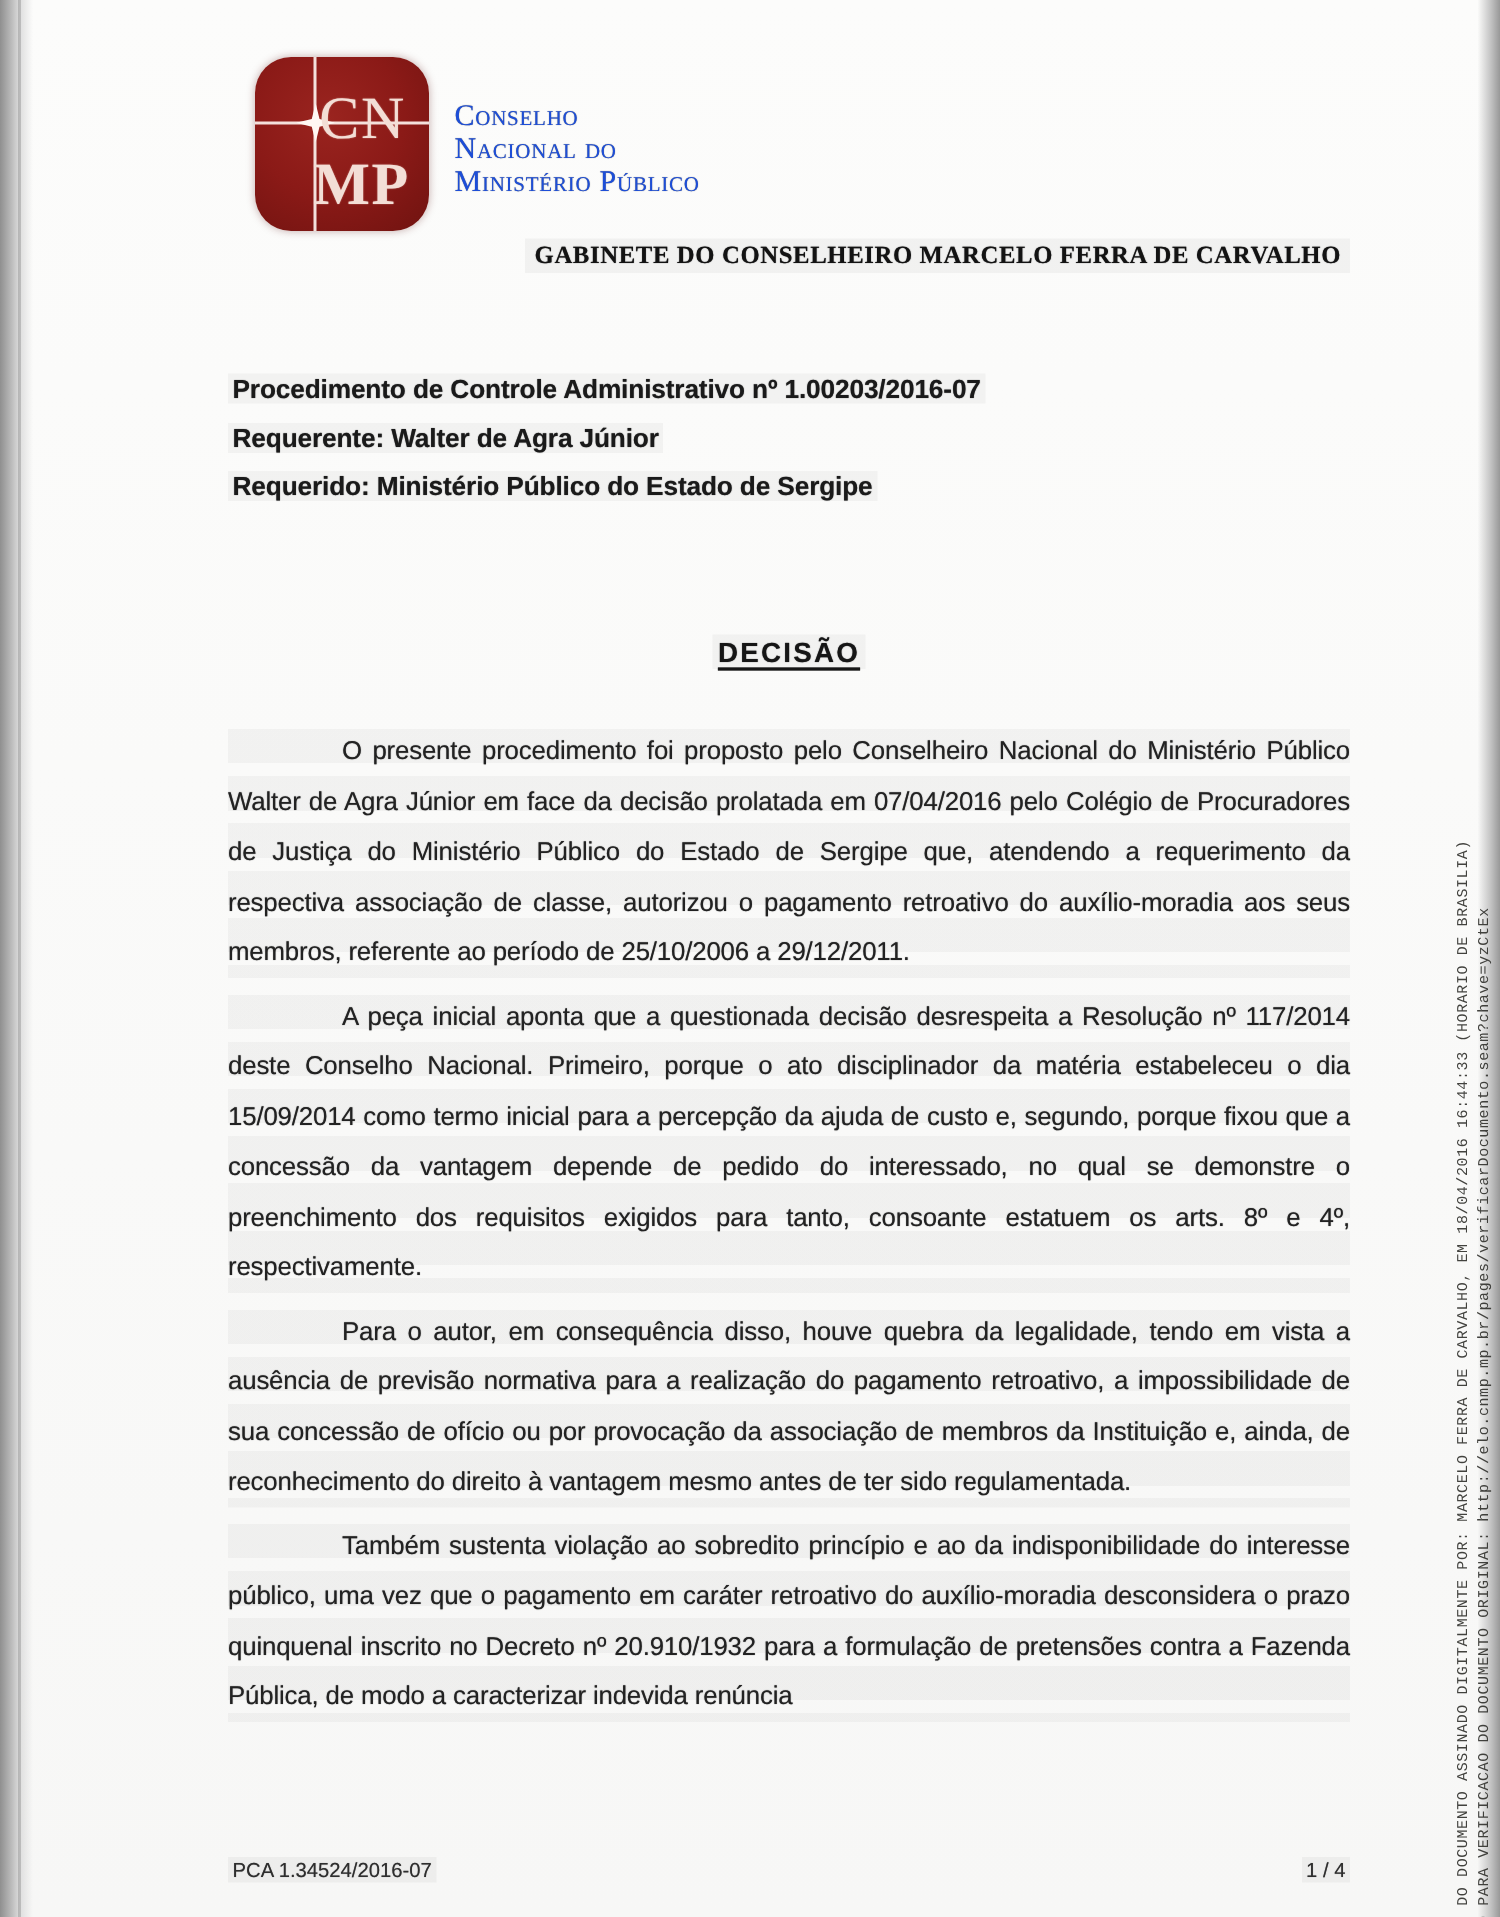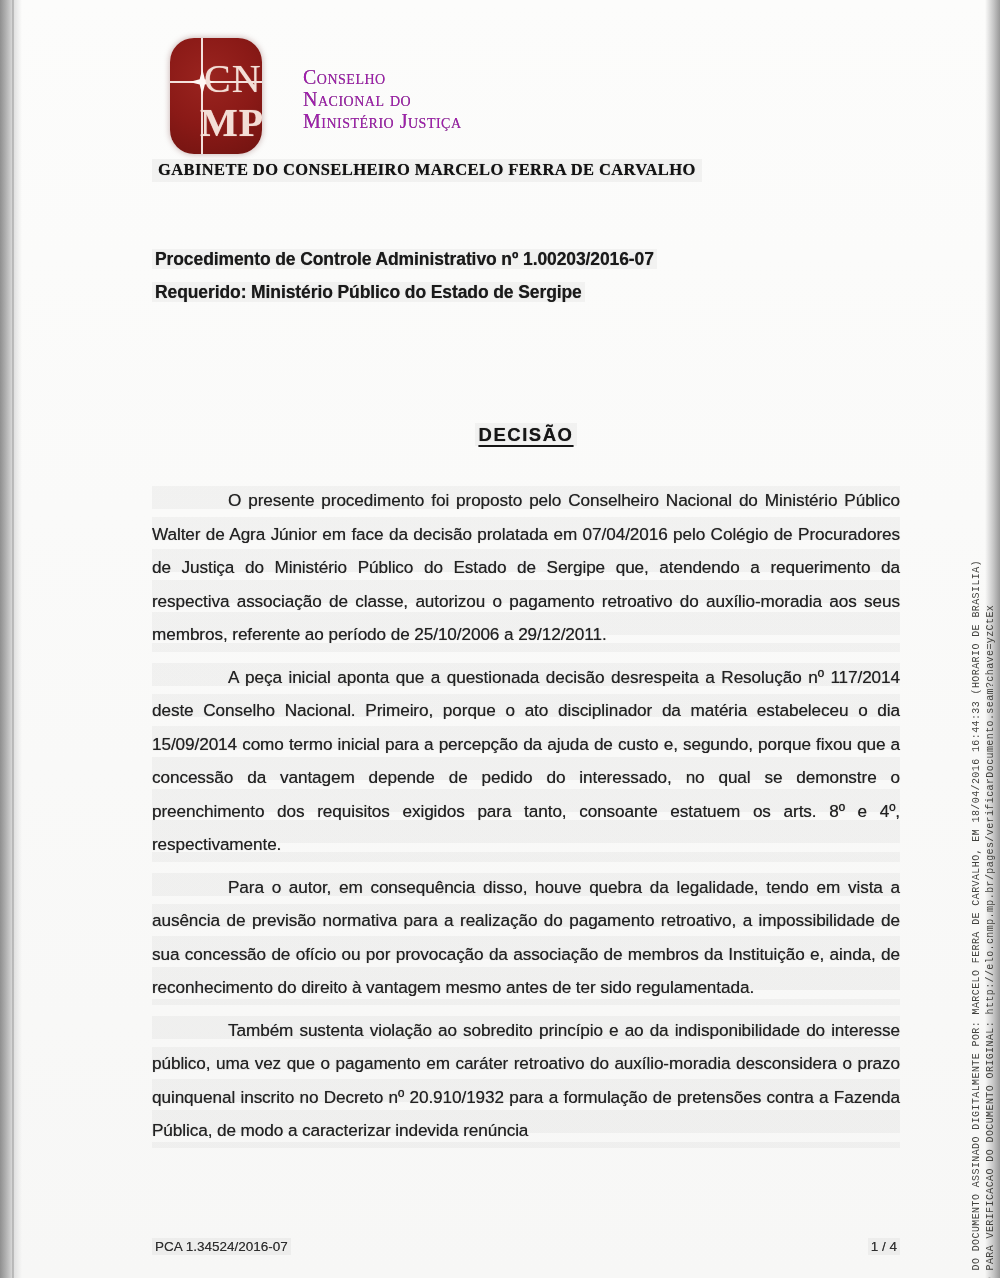--- a/index.html
+++ b/index.html
@@ -9,40 +9,40 @@
     font-family:"Liberation Sans",sans-serif;color:#1f1f1f;
   }
   
   .edge-left{position:absolute;left:0;top:0;bottom:0;width:22px;
     background:linear-gradient(to right,#8f8f8f 0,#b5b5b5 30%,#dedede 60%,rgba(255,255,255,0) 100%);}
   .edge-left-line{position:absolute;left:12px;top:0;bottom:0;width:2px;background:rgba(120,120,120,.35);}
   .edge-right{position:absolute;right:0;top:0;bottom:0;width:15px;
     background:linear-gradient(to left,#989898 0,#c2c2c2 40%,rgba(255,255,255,0) 100%);}
 
   
-  .logo{position:absolute;left:170px;top:38px;width:92px;height:116px;border-radius:24px;
+  .logo{position:absolute;left:170px;top:38px;width:116px;height:116px;border-radius:24px;
     background:radial-gradient(circle at 42% 35%,#9a241f 0%,#8b1a17 50%,#701310 100%);
     overflow:hidden;box-shadow:0 0 6px rgba(90,20,20,.35);}
   .logo .vline{position:absolute;left:34%;top:0;bottom:0;width:2px;background:rgba(255,246,242,.9);}
   .logo .hline{position:absolute;top:37%;left:0;right:0;height:2px;background:rgba(255,246,242,.9);}
   .logo .star{position:absolute;left:calc(34% - 12px);top:calc(37% - 12px);width:26px;height:26px;
     background:#fff7f3;
     clip-path:polygon(50% 0,60% 40%,100% 50%,60% 60%,50% 100%,40% 60%,0 50%,40% 40%);}
   .logo .monogram{position:absolute;left:37%;top:16%;
     font-family:"Liberation Serif",serif;color:#f3ded6;font-size:40px;line-height:44px;
     letter-spacing:1px;text-shadow:0 0 1px rgba(255,230,220,.6);}
   .logo .monogram span{display:block;}
   .logo .monogram .l2{margin-left:-4px;font-weight:bold;}
 
   .org-name{position:absolute;left:303px;top:66px;
     font-family:"Liberation Serif",serif;font-variant:small-caps;
-    font-size:20px;line-height:22px;color:#a21caf;letter-spacing:.5px;
+    font-size:20px;line-height:22px;color:#1d4ed8;letter-spacing:.5px;
     text-shadow:0 0 .6px rgba(50,50,50,.7);}
 
-  .office{position:absolute;left:152px;width:748px;top:159px;text-align:left;}
+  .office{position:absolute;left:152px;width:748px;top:159px;text-align:right;}
   .office span{display:inline-block;background:rgba(130,130,130,.08);padding:1px 6px 2px;
     font-family:"Liberation Serif",serif;font-weight:bold;font-size:16.5px;letter-spacing:.4px;
     color:#131313;text-shadow:0 0 .7px rgba(20,20,20,.75);}
 
   .case-info{position:absolute;left:152px;top:243px;font-weight:bold;font-size:17.5px;
     line-height:32.5px;letter-spacing:-.1px;color:#1a1a1a;text-shadow:0 0 .7px rgba(25,25,25,.7);}
   .case-info div span{background:rgba(130,130,130,.07);padding:0 3px;text-align:center;}
 
   .doc-title{position:absolute;left:152px;width:748px;top:424px;text-align:center;}
   .doc-title span{font-weight:bold;font-size:18.5px;letter-spacing:1.5px;color:#161616;
@@ -77,29 +77,30 @@
   <div class="star"></div>
   <div class="monogram">
     <span class="l1">CN</span>
     <span class="l2">MP</span>
   </div>
 </div>
 
 <div class="org-name">
   <div>Conselho</div>
   <div>Nacional do</div>
-  <div>Ministério Justiça</div>
+  <div>Ministério Público</div>
 </div>
 
 <div class="office">
   <span>GABINETE DO CONSELHEIRO MARCELO FERRA DE CARVALHO</span>
 </div>
 
 <div class="case-info">
   <div><span>Procedimento de Controle Administrativo nº 1.00203/2016-07</span></div>
+  <div><span>Requerente: Walter de Agra Júnior</span></div>
   <div><span>Requerido: Ministério Público do Estado de Sergipe</span></div>
 </div>
 
 <div class="doc-title">
   <span>DECISÃO</span>
 </div>
 
 <div class="doc-body">
   <p>O presente procedimento foi proposto pelo Conselheiro Nacional do Ministério Público Walter de Agra Júnior em face da decisão prolatada em 07/04/2016 pelo Colégio de Procuradores de Justiça do Ministério Público do Estado de Sergipe que, atendendo a requerimento da respectiva associação de classe, autorizou o pagamento retroativo do auxílio-moradia aos seus membros, referente ao período de 25/10/2006 a 29/12/2011.</p>
   <p>A peça inicial aponta que a questionada decisão desrespeita a Resolução nº 117/2014 deste Conselho Nacional. Primeiro, porque o ato disciplinador da matéria estabeleceu o dia 15/09/2014 como termo inicial para a percepção da ajuda de custo e, segundo, porque fixou que a concessão da vantagem depende de pedido do interessado, no qual se demonstre o preenchimento dos requisitos exigidos para tanto, consoante estatuem os arts. 8º e 4º, respectivamente.</p>

